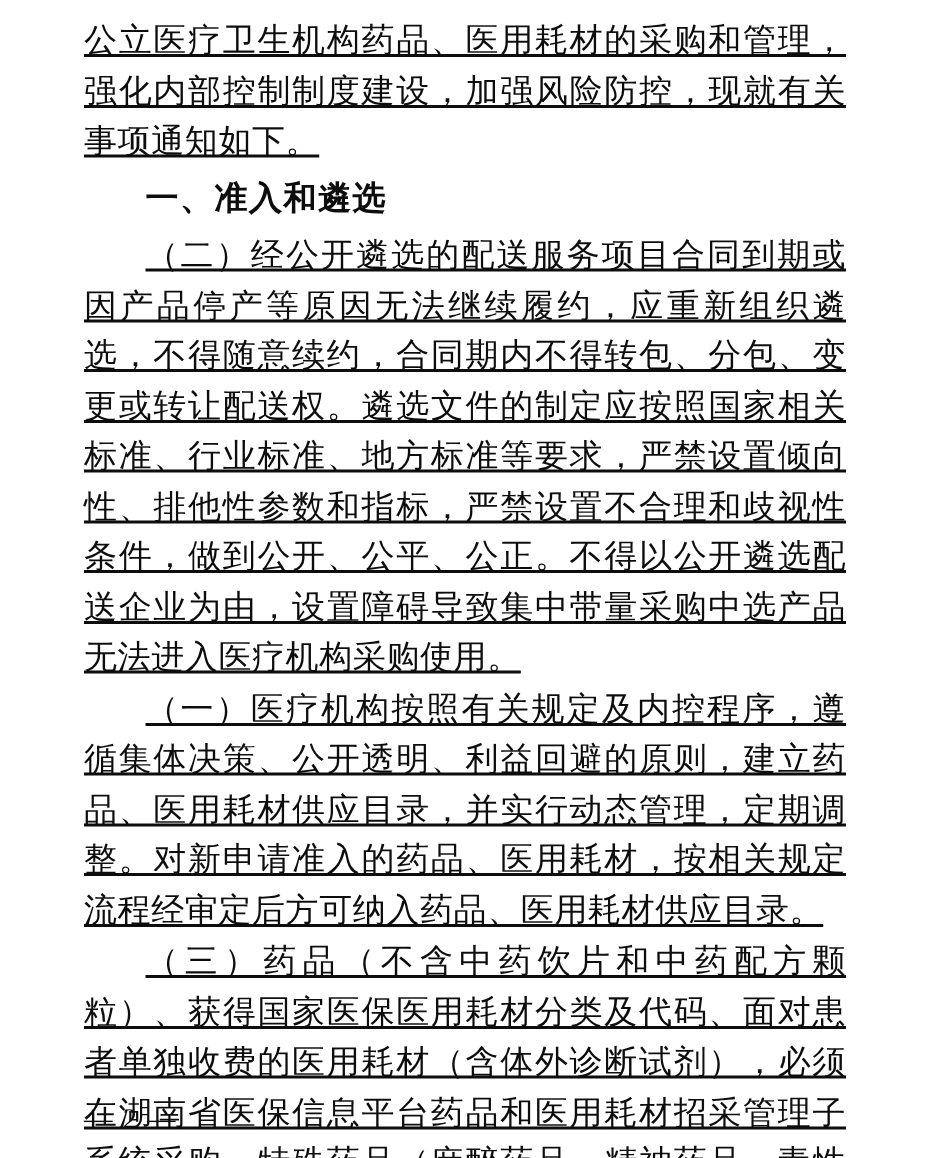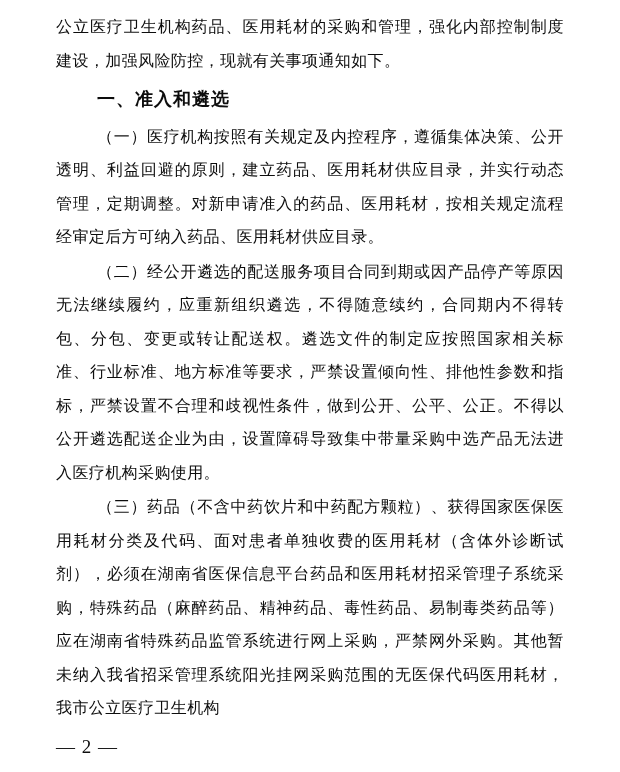--- a/index.html
+++ b/index.html
@@ -15,33 +15,34 @@
     overflow: hidden;
   }
   .page {
     position: relative;
     width: 620px;
     height: 772px;
     box-sizing: border-box;
     padding: 10px 56px 0 56px;
   }
   .para {
-    font-size: 16px;
+    font-size: 22px;
     line-height: 33.5px;
     letter-spacing: 0.4px;
     text-align: justify;
     text-justify: inter-ideograph;
     margin: 0 0 1px 0;
     text-indent: 0;
+    text-decoration: underline;
   }
   .para.indent {
     text-indent: 41px;
   }
   .heading {
-    font-size: 18px;
+    font-size: 22px;
     line-height: 33.5px;
     letter-spacing: 1px;
     font-weight: bold;
     font-family: "DejaVu Sans", "Liberation Sans", sans-serif;
     margin: 5px 0 4px 0;
     text-indent: 41px;
   }
   .footer {
     position: absolute;
     left: 56px;
@@ -53,22 +54,22 @@
 </style>
 </head>
 <body>
 
 <div class="page">
 
   <p class="para">公立医疗卫生机构药品、医用耗材的采购和管理，强化内部控制制度建设，加强风险防控，现就有关事项通知如下。</p>
 
   <h2 class="heading">一、准入和遴选</h2>
 
+  <p class="para indent">（二）经公开遴选的配送服务项目合同到期或因产品停产等原因无法继续履约，应重新组织遴选，不得随意续约，合同期内不得转包、分包、变更或转让配送权。遴选文件的制定应按照国家相关标准、行业标准、地方标准等要求，严禁设置倾向性、排他性参数和指标，严禁设置不合理和歧视性条件，做到公开、公平、公正。不得以公开遴选配送企业为由，设置障碍导致集中带量采购中选产品无法进入医疗机构采购使用。</p>
+
   <p class="para indent">（一）医疗机构按照有关规定及内控程序，遵循集体决策、公开透明、利益回避的原则，建立药品、医用耗材供应目录，并实行动态管理，定期调整。对新申请准入的药品、医用耗材，按相关规定流程经审定后方可纳入药品、医用耗材供应目录。</p>
-
-  <p class="para indent">（二）经公开遴选的配送服务项目合同到期或因产品停产等原因无法继续履约，应重新组织遴选，不得随意续约，合同期内不得转包、分包、变更或转让配送权。遴选文件的制定应按照国家相关标准、行业标准、地方标准等要求，严禁设置倾向性、排他性参数和指标，严禁设置不合理和歧视性条件，做到公开、公平、公正。不得以公开遴选配送企业为由，设置障碍导致集中带量采购中选产品无法进入医疗机构采购使用。</p>
 
 
   <p class="para indent">（三）药品（不含中药饮片和中药配方颗粒）、获得国家医保医用耗材分类及代码、面对患者单独收费的医用耗材（含体外诊断试剂），必须在湖南省医保信息平台药品和医用耗材招采管理子系统采购，特殊药品（麻醉药品、精神药品、毒性药品、易制毒类药品等）应在湖南省特殊药品监管系统进行网上采购，严禁网外采购。其他暂未纳入我省招采管理系统阳光挂网采购范围的无医保代码医用耗材，我市公立医疗卫生机构</p>
 
   <div class="footer">— 2 —</div>
 
 </div>
 
 </body></html>

